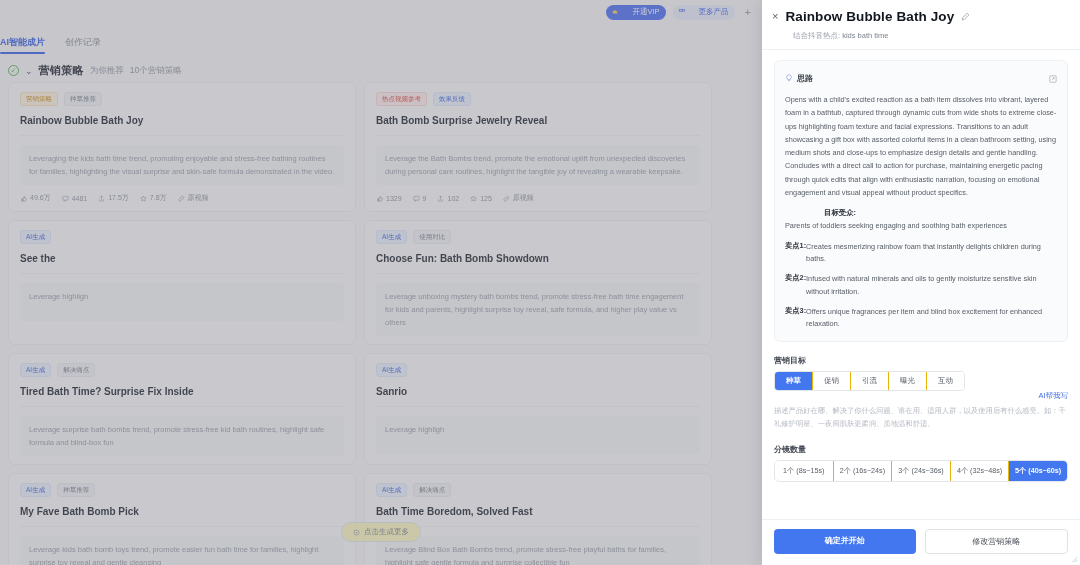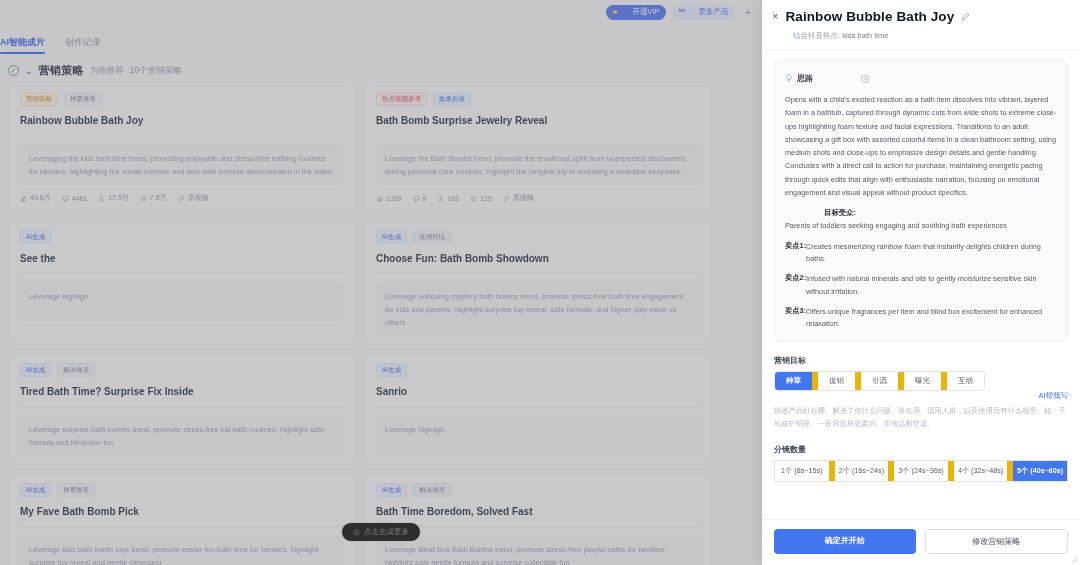--- a/index.html
+++ b/index.html
@@ -107,21 +107,21 @@
   .stat svg { display: block; }
 
   
   #gen-more {
     position: absolute; left: 0; top: 522px; width: 762px;
     display: flex; justify-content: center;
   }
   #gen-more .btn {
     display: inline-flex; align-items: center; gap: 4px;
     font-size: 7.5px; color: #7d838e;
-    background: #000000; border: 1px solid #e4e6ea;
+    background: #fef9c3; border: 1px solid #e4e6ea;
     border-radius: 11px; padding: 4px 11px;
   }
 
   
   #drawer {
     position: absolute; right: 0; top: 0; width: 318px; height: 565px;
     background: #ffffff; z-index: 60;
     box-shadow: -2px 0 14px rgba(20,24,40,0.10);
     display: flex; flex-direction: column;
   }
@@ -134,21 +134,21 @@
   .dw-sub b { color: #7d838e; font-weight: normal; }
   .dw-divider { height: 1px; background: #eef0f3; }
 
   .dw-body { flex: 1; overflow: hidden; padding: 0 12px; }
 
   .idea-box {
     margin-top: 10px; background: #fafbfc; border: 1px solid #eef0f3;
     border-radius: 6px; padding: 8px 10px 10px 10px;
   }
   .idea-head {
-    display: flex; align-items: center; 
+    display: flex; align-items: center; justify-content: space-between;
     margin-bottom: 6px;
     gap: 48px;
   }
   .idea-head-l { display: flex; align-items: center; gap: 4px; }
   .idea-label { font-size: 8px; color: #3b414b; font-weight: bold; }
   .idea-text {
     font-size: 7.3px; line-height: 1.82; color: #51576180;
     color: #565c66;
   }
   .idea-sec-label { font-size: 7.4px; font-weight: bold; color: #2e333c; margin-top: 9px; padding-left: 39px; }
@@ -157,34 +157,34 @@
   .point-k { font-size: 7.3px; font-weight: bold; color: #2e333c; white-space: nowrap; flex: 0 0 auto; }
   .point-v { font-size: 7.3px; line-height: 1.7; color: #565c66; }
 
   .field-label { font-size: 8px; color: #454b55; margin: 13px 0 5px 0; font-weight: bold; }
   .seg {
     display: flex; border: 1px solid #e2e5ea; border-radius: 4px;
     overflow: hidden; width: max-content;
   }
   .seg-item {
     font-size: 7.5px; color: #5a6069; padding: 4px 11px;
-    border-right: 6px solid #eab308; background: #fff; cursor: pointer;
+    border-right: 1px solid #eab308; background: #fff; cursor: pointer;
     white-space: nowrap;
   }
   .seg-item:last-child { border-right: none; }
   .seg-item.sel { background: #4277f0; color: #fff; font-weight: bold; }
 
   .rewrite-row { display: flex; justify-content: flex-end; margin-top: 0; }
   .rewrite-link { font-size: 7.5px; color: #3f6ee8; cursor: pointer; }
   .desc-input {
     margin-top: 3px; font-size: 7.3px; line-height: 1.85; color: #b4b9c2;
     min-height: 26px;
   }
 
-  .seg-wide { display: flex; border: 1px solid #e2e5ea; border-radius: 0; overflow: hidden; width: 100%; }
+  .seg-wide { display: flex; border: 1px solid #e2e5ea; border-radius: 5px; overflow: hidden; width: 100%; }
   .seg-wide .seg-item { flex: 1; text-align: center; padding: 5px 2px; font-size: 7.2px; }
 
   .dw-foot {
     border-top: 1px solid #eef0f3; padding: 9px 12px 11px 12px;
     display: flex; gap: 9px;
   }
   .fbtn {
     flex: 1; text-align: center; font-size: 8px; padding: 6px 0;
     border-radius: 4px; cursor: pointer;
   }

